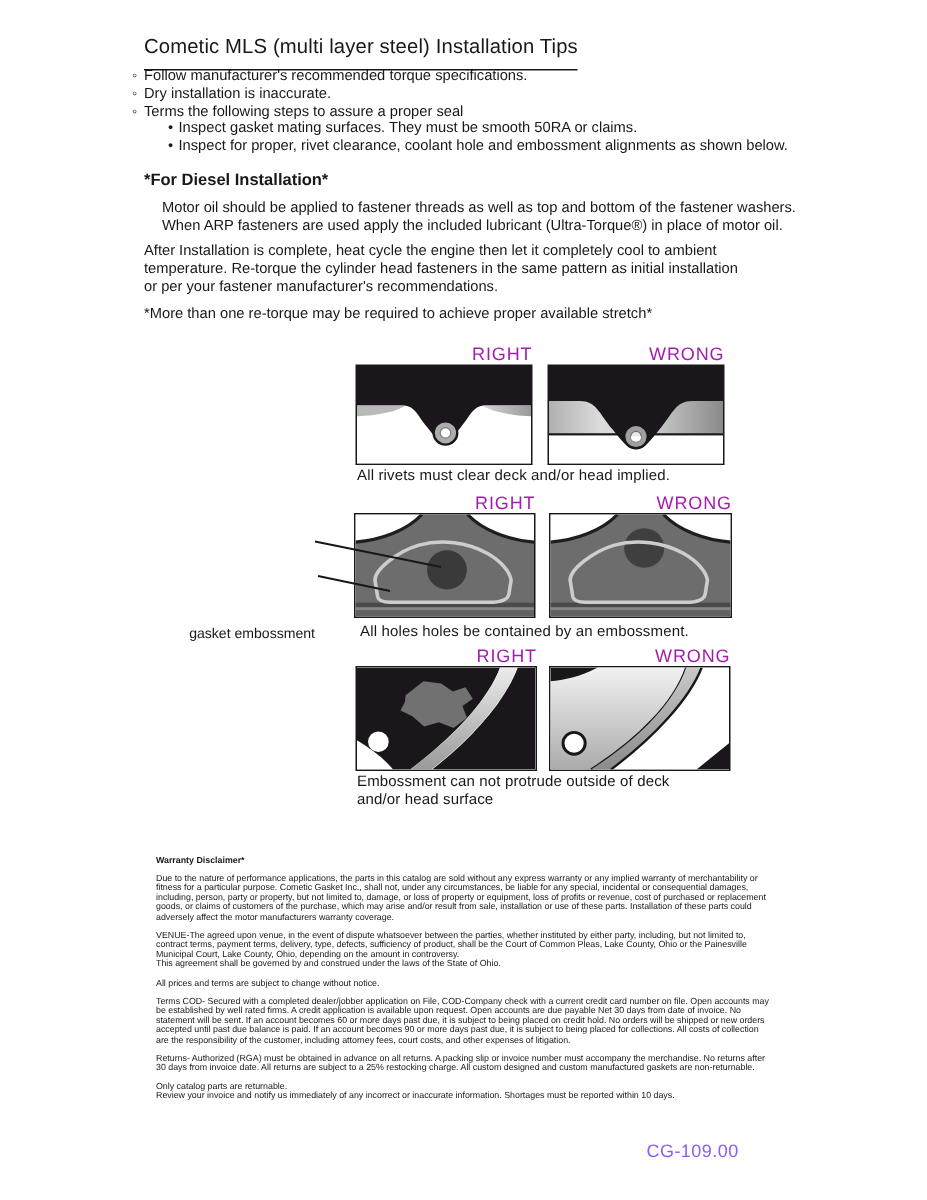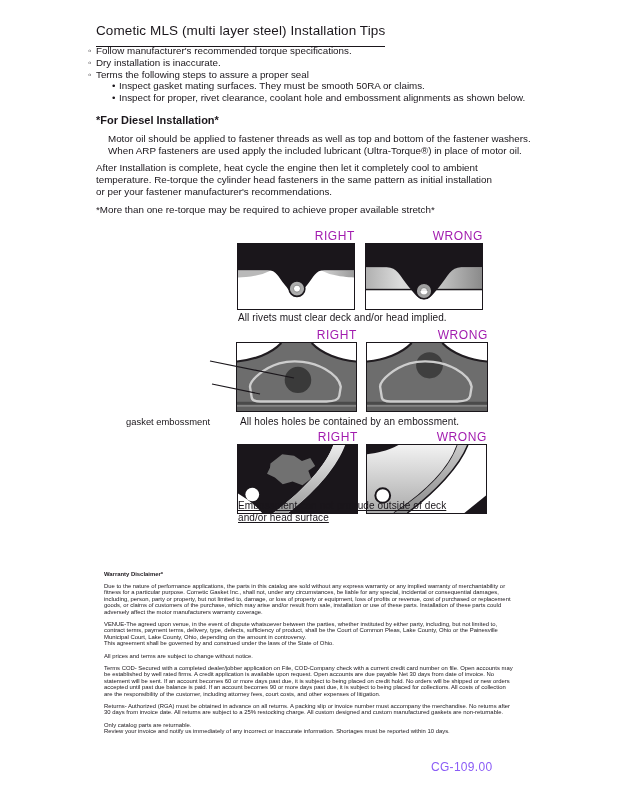--- a/index.html
+++ b/index.html
@@ -199,21 +199,21 @@
       <path d="M0,9.5 C9,8.5 20,6.5 32,0 H92 C84,24 60,49 27.5,70 H0 Z" fill="url(#r3w1)"></path>
       <path d="M0,0 H32 C20,6.5 9,8.5 0,9.5 Z" fill="#1a161b"></path>
       <path d="M92,0 C84,24 60,49 27.5,70" stroke="#1a161b" stroke-width="1.6" fill="none"></path>
       <path d="M92,0 C84,24 60,49 27.5,70 H41 C70,48 94,22 102.5,0 Z" fill="url(#r3w2)"></path>
       <path d="M102.5,0 C94,22 70,48 41,70" stroke="#1a161b" stroke-width="1.6" fill="none"></path>
       <path d="M99,70 H121 V52 Z" fill="#1a161b"></path>
       <circle cx="16" cy="52" r="7.5" fill="#ffffff" stroke="#1a161b" stroke-width="2"></circle>
     </svg>
   </div>
 
-  <div class="abs caption preline" style="left:238px;top:500px;width:230px;text-decoration:underline;">Embossment can not protrude outside of deck
+  <div class="abs caption preline" style="left:238px;top:516px;width:230px;">Embossment can not protrude outside of deck
 and/or head surface</div>
 
   <div class="abs disclaimer">
     <div class="dhead">Warranty Disclaimer*</div>
     <p class="preline">Due to the nature of performance applications, the parts in this catalog are sold without any express warranty or any implied warranty of merchantability or
 fitness for a particular purpose.  Cometic Gasket Inc., shall not, under any circumstances, be liable for any special, incidental or consequential damages,
 including, person, party or property, but not limited to, damage, or loss of property or equipment, loss of profits or revenue, cost of purchased or replacement
 goods, or claims of customers of the purchase, which may arise and/or result from sale, installation or use of these parts.  Installation of these parts could
 adversely affect the motor manufacturers warranty coverage.</p>
     <p class="preline">VENUE-The agreed upon venue, in the event of dispute whatsoever between the parties, whether instituted by either party, including, but not limited to,

